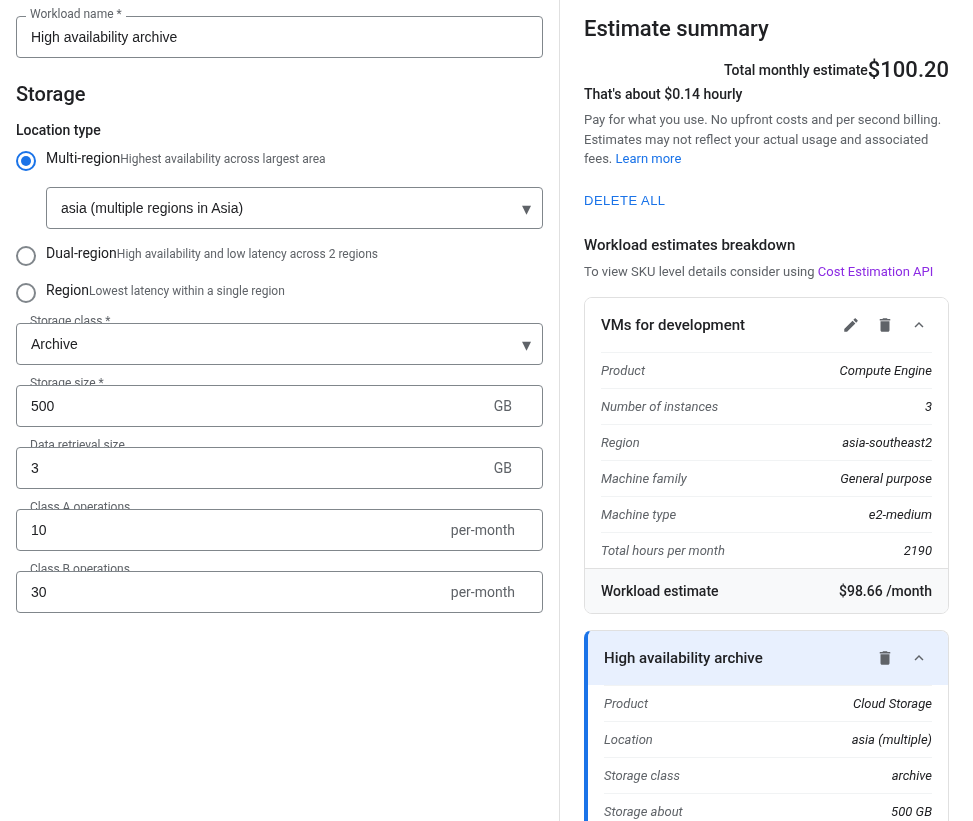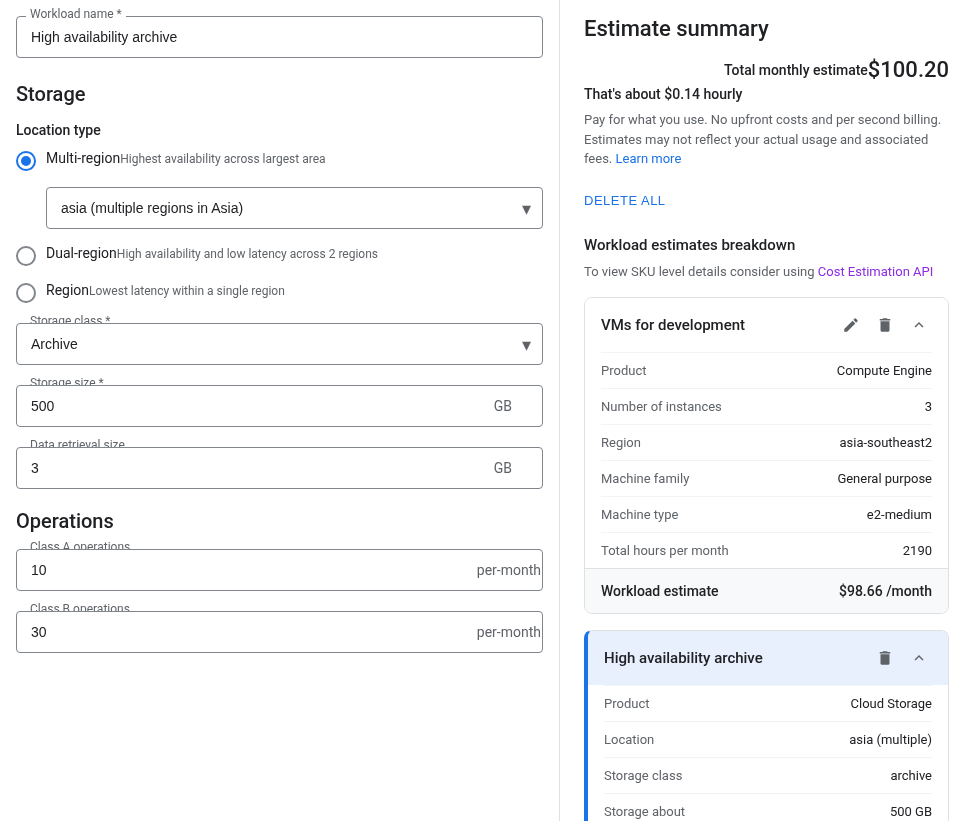--- a/index.html
+++ b/index.html
@@ -161,21 +161,21 @@
       color: #5f6368;
     }
 
     
     .per-month-input-wrapper {
       position: relative;
     }
 
     .per-month-input-wrapper .unit {
       position: absolute;
-      right: 2px;
+      right: 28px;
       top: 50%;
       transform: translateY(-50%);
       font-size: 14px;
       color: #5f6368;
     }
 
     .operations-section {
       margin-top: 8px;
     }
 
@@ -300,20 +300,21 @@
       padding: 4px;
       color: #5f6368;
       font-size: 16px;
       display: flex;
       align-items: center;
     }
 
     .card-body {
       padding: 0 16px 0;
       background: #fff;
+      font-style: italic;
     }
 
     .card-row {
       display: flex;
       justify-content: space-between;
       align-items: center;
       padding: 10px 0;
       border-top: 1px solid #f1f3f4;
       font-size: 13px;
     }
@@ -431,21 +432,20 @@
   </div>
 
   <div class="field-group">
     <span class="field-label">Data retrieval size</span>
     <div class="number-input-wrapper">
       <input type="text" class="text-input" value="3" style="padding-right: 50px;">
       <span class="unit">GB</span>
     </div>
   </div>
 
-  <h2 class="section-title operations-section">Operations</h2>
 
   <div class="field-group">
     <span class="field-label">Class A operations</span>
     <div class="per-month-input-wrapper">
       <input type="text" class="text-input" value="10" style="padding-right: 90px;">
       <span class="unit">per-month</span>
     </div>
   </div>
 
   <div class="field-group">

